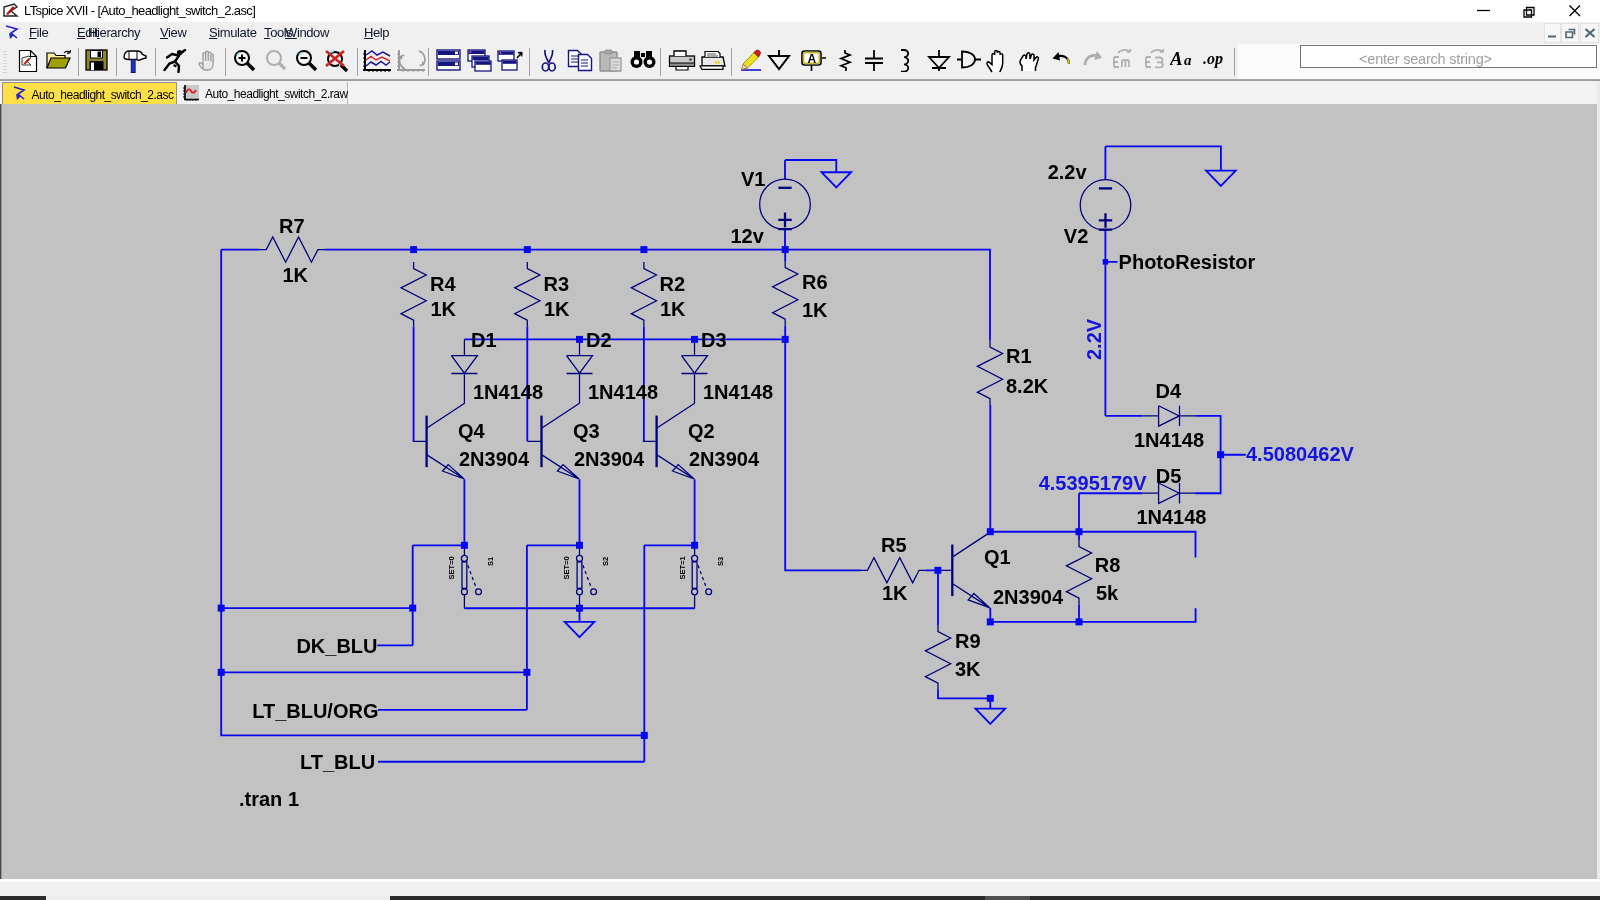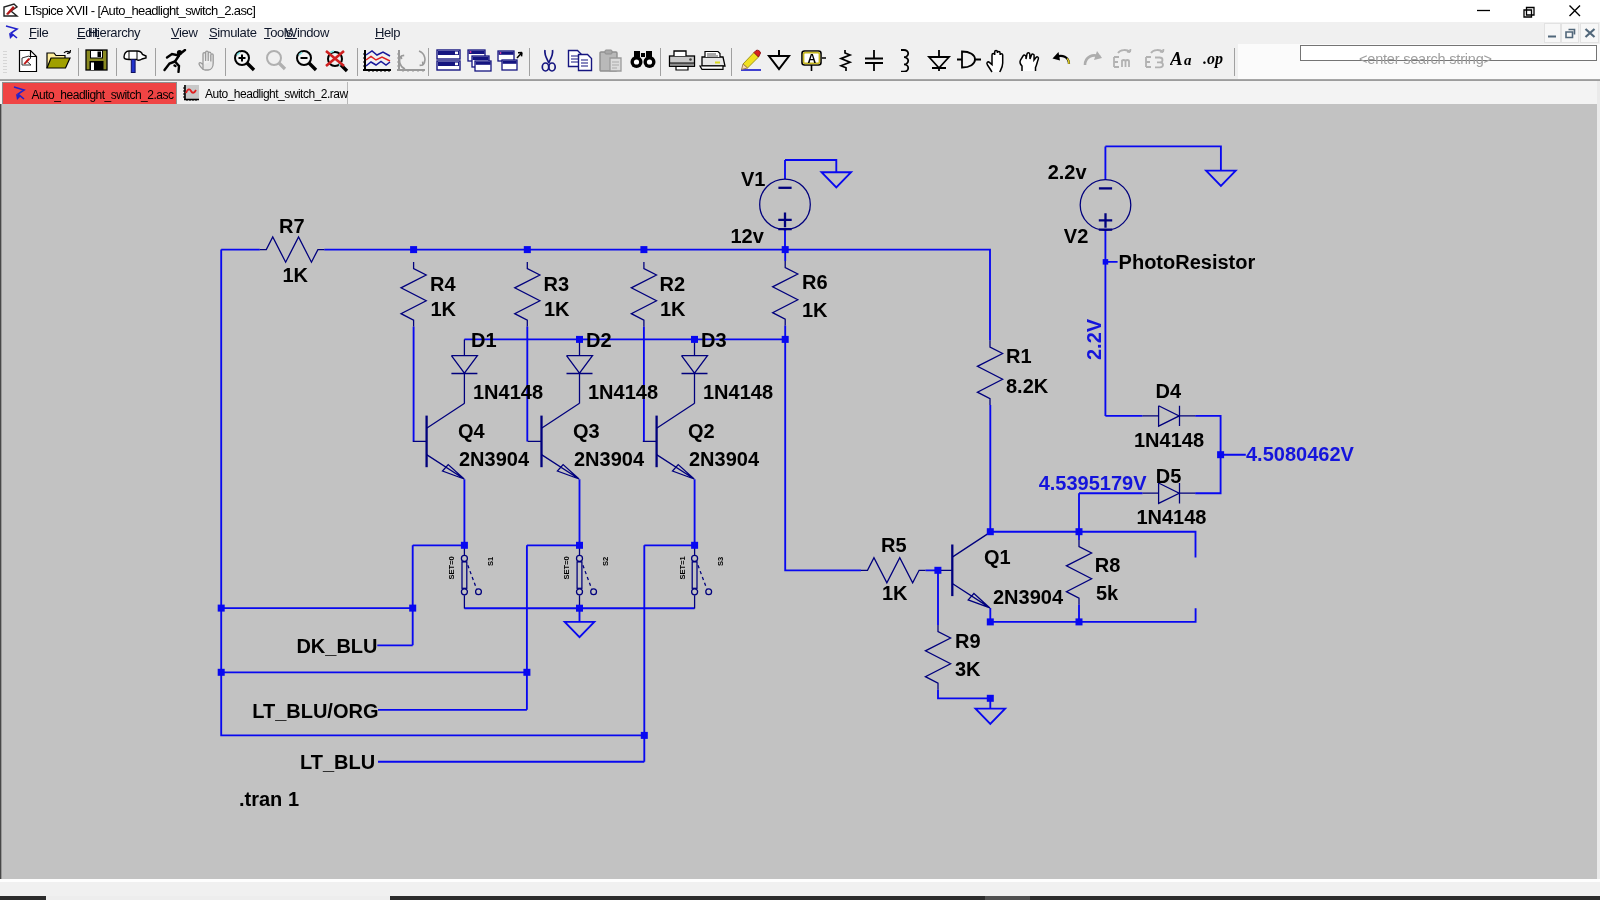--- a/index.html
+++ b/index.html
@@ -10,25 +10,25 @@
   #titlebar{left:0;top:0;width:1600px;height:22px;background:#ffffff;}
   #titletext{left:24px;top:3px;font-size:13px;letter-spacing:-0.62px;color:#000;}
   
   #menubar{left:0;top:22px;width:1600px;height:22px;background:#f0f0f0;}
   .mi{position:absolute;top:3px;font-size:13px;letter-spacing:-0.38px;color:#0f172a;}
   
   #toolbar{left:0;top:44px;width:1600px;height:36px;background:#f0f0f0;border-bottom:1px solid #a6a6a6;box-sizing:border-box;}
   .sep{position:absolute;top:4px;width:1px;height:28px;background:#a0a0a0;}
   .icon{position:absolute;top:5px;}
   #searchseg{left:1238px;top:44px;width:362px;height:35px;background:#fbfbfb;}
-  #searchbox{position:absolute;left:62px;top:1px;width:297px;height:16px;background:#fff;border:1px solid #747474;box-sizing:border-box;padding-left:24px;}
+  #searchbox{position:absolute;left:62px;top:1px;width:297px;height:23px;background:#fff;border:1px solid #747474;box-sizing:border-box;padding-left:24px;}
   #searchbox span{position:absolute;left:58px;top:5px;font-size:14.5px;color:#9f9f9f;letter-spacing:-0.2px;}
   
   #tabbar{left:0;top:80px;width:1600px;height:25px;background:#f3f3f3;border-top:1px solid #9c9c9c;box-sizing:border-box;}
-  #tab1{position:absolute;left:2px;top:1px;width:175px;height:24px;background:#ef4444;border:1px solid #8f8f8f;border-bottom:none;box-sizing:border-box;}
+  #tab1{position:absolute;left:2px;top:1px;width:175px;height:24px;background:#fde047;border:1px solid #8f8f8f;border-bottom:none;box-sizing:border-box;}
   #tab2{position:absolute;left:177px;top:1px;width:171px;height:23px;background:#f1f1f1;border-right:1px solid #b9b9b9;border-bottom:1px solid #c9c9c9;box-sizing:border-box;}
   .tabtext{position:absolute;top:5px;font-size:12px;letter-spacing:-0.5px;color:#000;}
   
   #whiteline{left:0;top:879px;width:1600px;height:3px;background:#fdfdfd;}
   #statusbar{left:0;top:882px;width:1600px;height:15px;background:#f0f0f0;}
   .bstrip{position:absolute;top:0;height:4px;}
   #bottomstrip{left:0;top:896px;width:1600px;height:4px;background:#ededed;}
   
   #rightstrip{left:1597px;top:81px;width:3px;height:798px;background:#eaeaea;}
 </style>
@@ -50,25 +50,25 @@
   </div>
 
   <div id="menubar" class="abs">
     <svg class="abs" style="left:4px;top:2px" width="17" height="18" viewBox="0 0 17 18">
       <path d="M2,2 L13,5 L7,9 L13,14" stroke="#2222cc" stroke-width="1.6" fill="none"></path>
       <path d="M5,9 L10,11 L6,15 Z" fill="#2222cc"></path>
     </svg>
     <span class="mi" style="left:29px"><u>F</u>ile</span>
     <span class="mi" style="left:77px"><u>E</u>dit</span>
     <span class="mi" style="left:88px">H<u>i</u>erarchy</span>
-    <span class="mi" style="left:171px"><u>V</u>iew</span>
+    <span class="mi" style="left:160px"><u>V</u>iew</span>
     <span class="mi" style="left:209px"><u>S</u>imulate</span>
     <span class="mi" style="left:264px"><u>T</u>ools</span>
     <span class="mi" style="left:285px"><u>W</u>indow</span>
-    <span class="mi" style="left:375px"><u>H</u>elp</span>
+    <span class="mi" style="left:364px"><u>H</u>elp</span>
 
     <svg class="abs" style="left:1544px;top:1px" width="56px" height="20" viewBox="0 0 56 20">
       <rect x="0.5" y="0.5" width="16" height="19" fill="#f7f7f7" stroke="#e2e2e2"></rect>
       <rect x="17.5" y="0.5" width="17" height="19" fill="#f7f7f7" stroke="#e2e2e2"></rect>
       <rect x="36.5" y="0.5" width="18" height="19" fill="#f7f7f7" stroke="#e2e2e2"></rect>
       <path d="M4,13.5 H12" stroke="#51677a" stroke-width="2"></path>
       <path d="M24.5,6.5 h6 v5 M22,9 h6.5 v5.5 h-6.5 z" stroke="#51677a" stroke-width="1.6" fill="none"></path>
       <path d="M41.5,6 l9,8 M50.5,6 l-9,8" stroke="#51677a" stroke-width="2.2"></path>
     </svg>
   </div>

